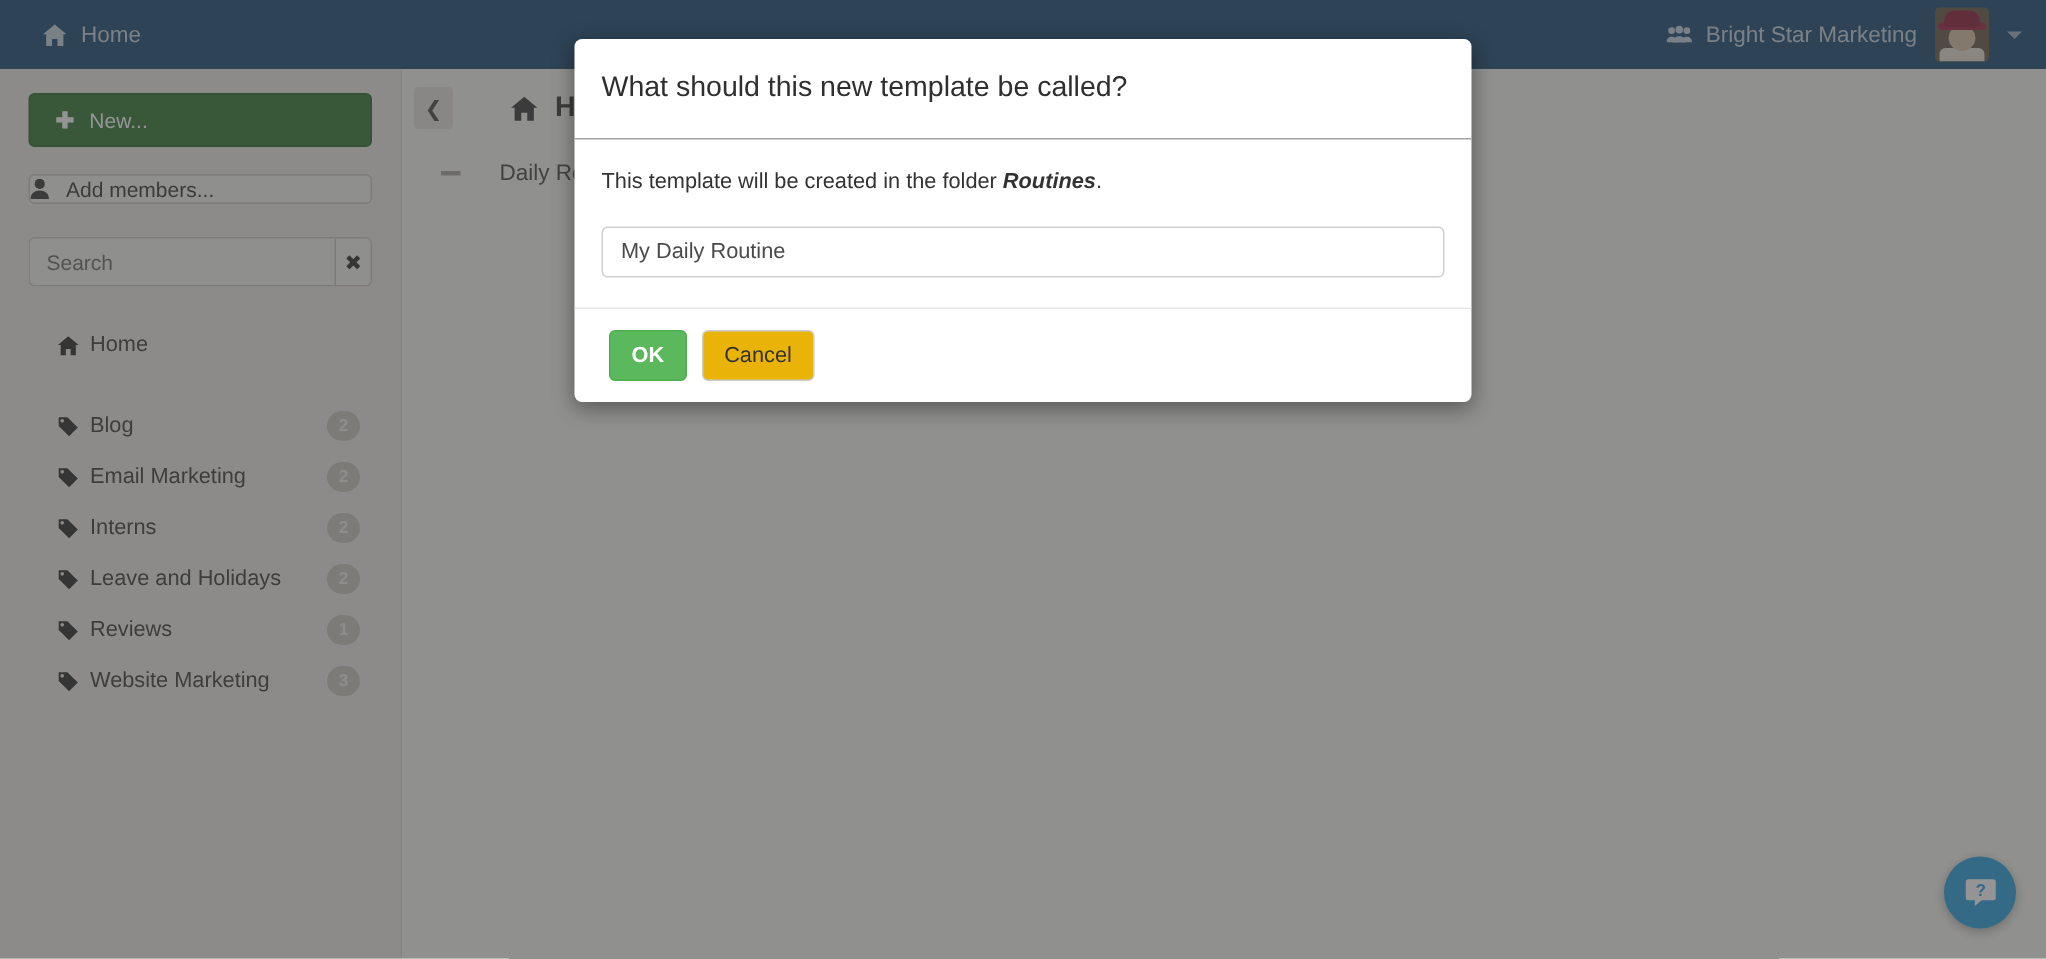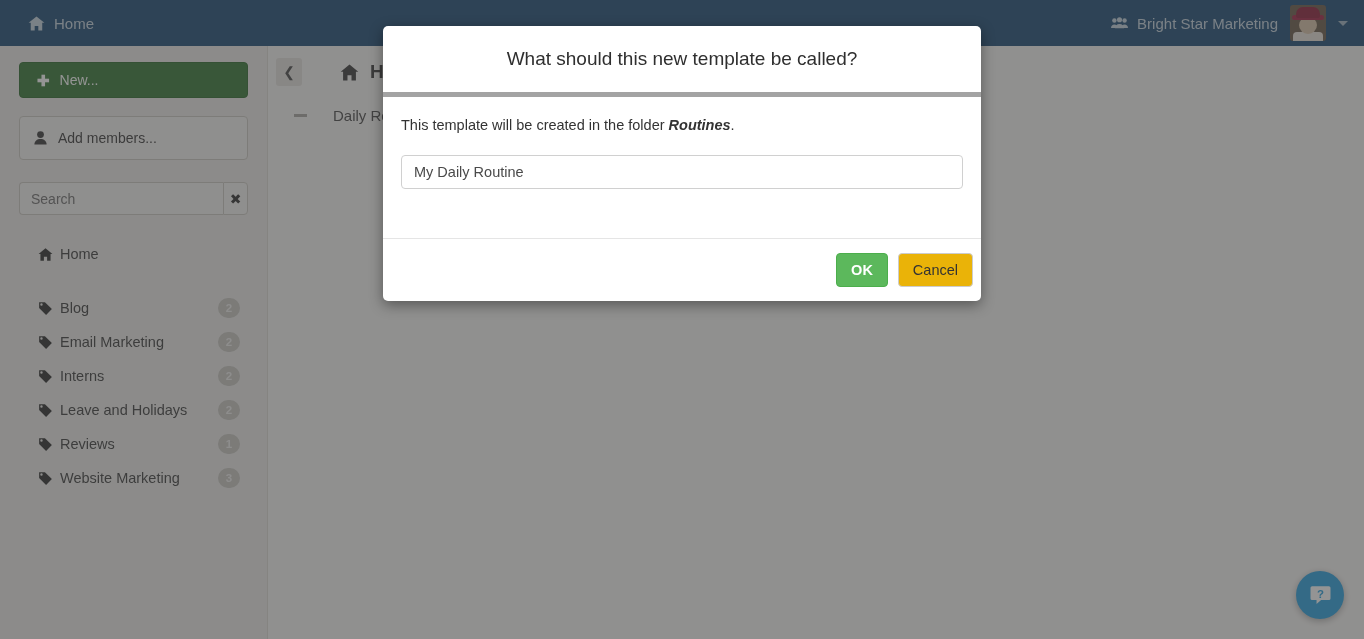--- a/index.html
+++ b/index.html
@@ -85,24 +85,24 @@
     display: flex; align-items: center; gap: 10px;
     width: 229px; height: 36px;
     background: #357935; border: 1px solid #2e6b2e;
     border-radius: 4px; padding-left: 17px;
     color: #ffffff; font-size: 14px;
     cursor: pointer;
   }
   .btn-new .plus { font-size: 15px; font-weight: bold; line-height: 1; }
   .btn-addmem {
     display: flex; align-items: center; gap: 11px;
-    width: 229px; height: 44px;
+    width: 229px; height: 20px;
     margin-top: 18px;
     background: #f4f3f1; border: 1px solid #cdcac4;
-    border-radius: 4px; padding-left: 14px;
+    border-radius: 4px; 
     color: #3b3b3b; font-size: 14px;
     cursor: pointer;
   }
   .btn-addmem svg { fill: #3b3b3b; display: block; }
   .search-row {
     display: flex; margin-top: 22px;
     width: 229px; height: 33px;
   }
   .search-input {
     flex: 1; height: 33px;
@@ -206,22 +206,21 @@
     left: 383px; top: 26px;
     width: 598px;
     background: #ffffff;
     border-radius: 5px;
     box-shadow: 0 4px 14px rgba(0,0,0,0.4);
     z-index: 30;
     overflow: hidden;
   }
   .modal-header {
     padding: 22px 18px 21px 18px;
-    border-bottom: 5px solid #a3a3a3;
-    text-align: center;
+    border-bottom: 1px solid #a3a3a3;
   }
   .modal-title {
     font-size: 19px; color: #2f2f2f;
     line-height: 1.2;
   }
   .modal-body { padding: 19px 18px 20px 18px; }
   .modal-text {
     font-size: 14.5px; color: #333333;
     margin: 0 0 20px 0; line-height: 1.3;
   }
@@ -229,22 +228,22 @@
   .modal-input {
     width: 100%; height: 34px;
     border: 1px solid #d0d0d0; border-radius: 4px;
     padding: 0 12px;
     font-size: 14.5px; font-family: inherit;
     color: #4a4a4a; outline: none;
     background: #ffffff;
   }
   .modal-footer {
     border-top: 1px solid #e5e5e5;
-    padding: 14px 8px;
-    display: flex; justify-content: flex-end; gap: 10px; margin-top: 29px;
+    padding: 14px 23px;
+    display: flex; gap: 10px;
   }
   .btn-ok {
     min-width: 44px; height: 34px;
     padding: 0 14px;
     background: #5cb85c; border: 1px solid #4cae4c;
     border-radius: 4px;
     color: #ffffff; font-size: 14.5px; font-weight: bold;
     font-family: inherit; cursor: pointer;
   }
   .btn-cancel {

